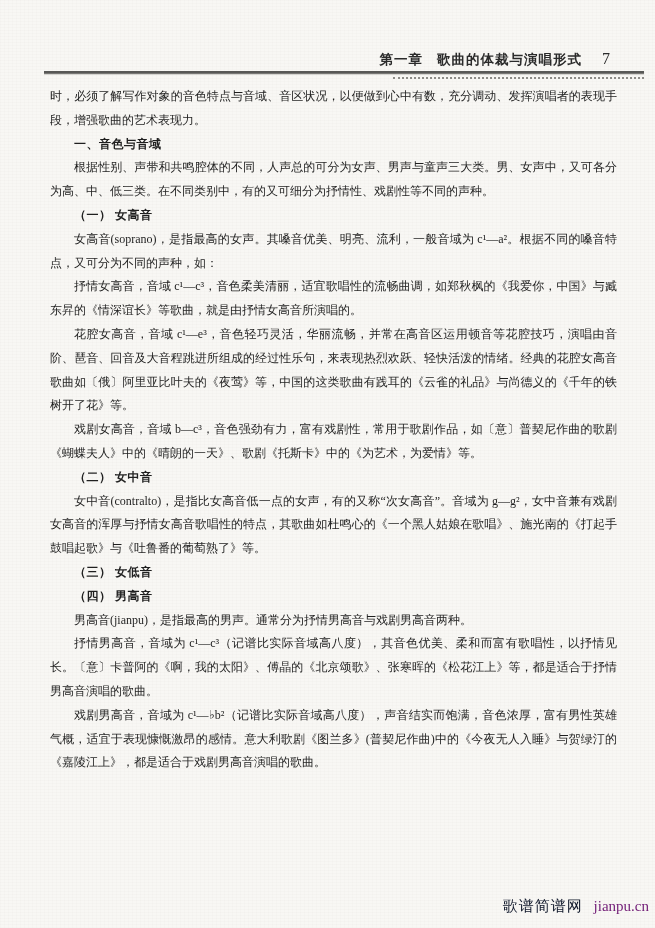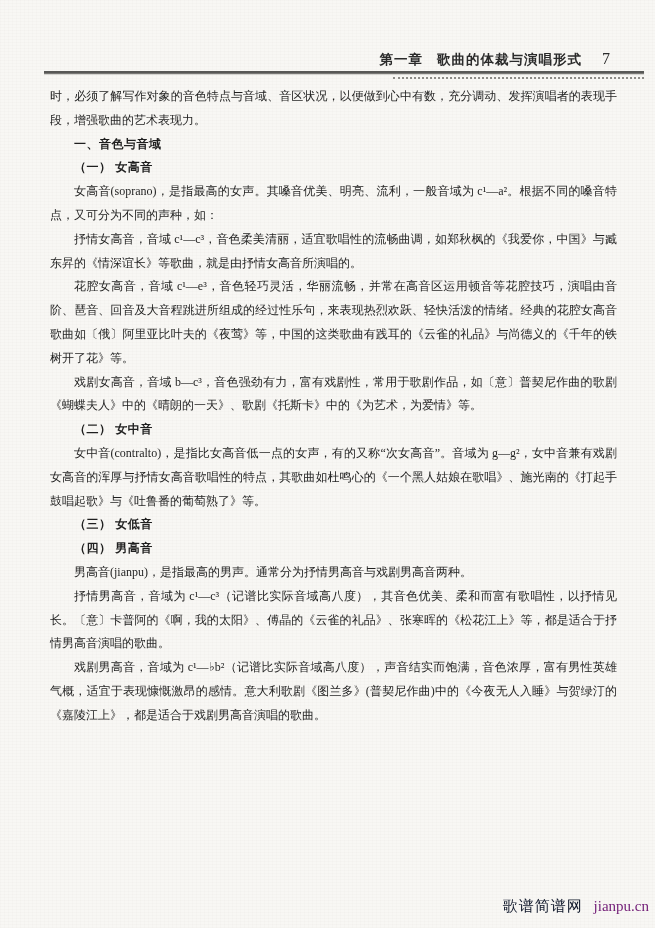--- a/index.html
+++ b/index.html
@@ -73,21 +73,21 @@
     text-align: justify;
     text-justify: inter-character;
   }
   .content p { margin: 0; }
   .content p.body { text-indent: 2em; }
   .content p.body-noindent { text-indent: 0; }
   .content p.heading,
   .content p.subheading {
     text-indent: 2em;
     font-weight: bold;
-    font-family: Liberation Sans, sans-serif;
+    font-family: Liberation Serif, serif;
     letter-spacing: 0.5px;
   }
 
   .watermark {
     position: absolute;
     right: 6px;
     bottom: 12px;
     font-size: 15px;
     letter-spacing: 1px;
     white-space: nowrap;
@@ -103,31 +103,32 @@
   <div class="running-head">
     <span class="chapter">第一章</span><span class="title">歌曲的体裁与演唱形式</span><span class="page-num">7</span>
   </div>
 
   <div class="head-rule"></div>
   <div class="head-rule-dash"></div>
 
   <div class="content">
     <p class="body-noindent">时，必须了解写作对象的音色特点与音域、音区状况，以便做到心中有数，充分调动、发挥演唱者的表现手段，增强歌曲的艺术表现力。</p>
     <p class="heading">一、音色与音域</p>
+    <p class="body">根据性别、声带和共鸣腔体的不同，人声总的可分为女声、男声与童声三大类。男、女声中，又可各分为高、中、低三类。在不同类别中，有的又可细分为抒情性、戏剧性等不同的声种。</p>
     <p class="subheading">（一） 女高音</p>
     <p class="body">女高音(soprano)，是指最高的女声。其嗓音优美、明亮、流利，一般音域为 c¹—a²。根据不同的嗓音特点，又可分为不同的声种，如：</p>
     <p class="body">抒情女高音，音域 c¹—c³，音色柔美清丽，适宜歌唱性的流畅曲调，如郑秋枫的《我爱你，中国》与臧东昇的《情深谊长》等歌曲，就是由抒情女高音所演唱的。</p>
     <p class="body">花腔女高音，音域 c¹—e³，音色轻巧灵活，华丽流畅，并常在高音区运用顿音等花腔技巧，演唱由音阶、琶音、回音及大音程跳进所组成的经过性乐句，来表现热烈欢跃、轻快活泼的情绪。经典的花腔女高音歌曲如〔俄〕阿里亚比叶夫的《夜莺》等，中国的这类歌曲有践耳的《云雀的礼品》与尚德义的《千年的铁树开了花》等。</p>
     <p class="body">戏剧女高音，音域 b—c³，音色强劲有力，富有戏剧性，常用于歌剧作品，如〔意〕普契尼作曲的歌剧《蝴蝶夫人》中的《晴朗的一天》、歌剧《托斯卡》中的《为艺术，为爱情》等。</p>
     <p class="subheading">（二） 女中音</p>
     <p class="body">女中音(contralto)，是指比女高音低一点的女声，有的又称“次女高音”。音域为 g—g²，女中音兼有戏剧女高音的浑厚与抒情女高音歌唱性的特点，其歌曲如杜鸣心的《一个黑人姑娘在歌唱》、施光南的《打起手鼓唱起歌》与《吐鲁番的葡萄熟了》等。</p>
     <p class="subheading">（三） 女低音</p>
     <p class="subheading">（四） 男高音</p>
     <p class="body">男高音(jianpu)，是指最高的男声。通常分为抒情男高音与戏剧男高音两种。</p>
-    <p class="body">抒情男高音，音域为 c¹—c³（记谱比实际音域高八度），其音色优美、柔和而富有歌唱性，以抒情见长。〔意〕卡普阿的《啊，我的太阳》、傅晶的《云雀的礼品》、张寒晖的《松花江上》等，都是适合于抒情男高音演唱的歌曲。</p>
+    <p class="body">抒情男高音，音域为 c¹—c³（记谱比实际音域高八度），其音色优美、柔和而富有歌唱性，以抒情见长。〔意〕卡普阿的《啊，我的太阳》、傅晶的《北京颂歌》、张寒晖的《松花江上》等，都是适合于抒情男高音演唱的歌曲。</p>
     <p class="body">戏剧男高音，音域为 c¹—♭b²（记谱比实际音域高八度），声音结实而饱满，音色浓厚，富有男性英雄气概，适宜于表现慷慨激昂的感情。意大利歌剧《图兰多》(普契尼作曲)中的《今夜无人入睡》与贺绿汀的《嘉陵江上》，都是适合于戏剧男高音演唱的歌曲。</p>
   </div>
 
   <div class="watermark">
     <span class="wm-name">歌谱简谱网</span>
     <span class="wm-url">jianpu.cn</span>
   </div>
 
 </div>
 

